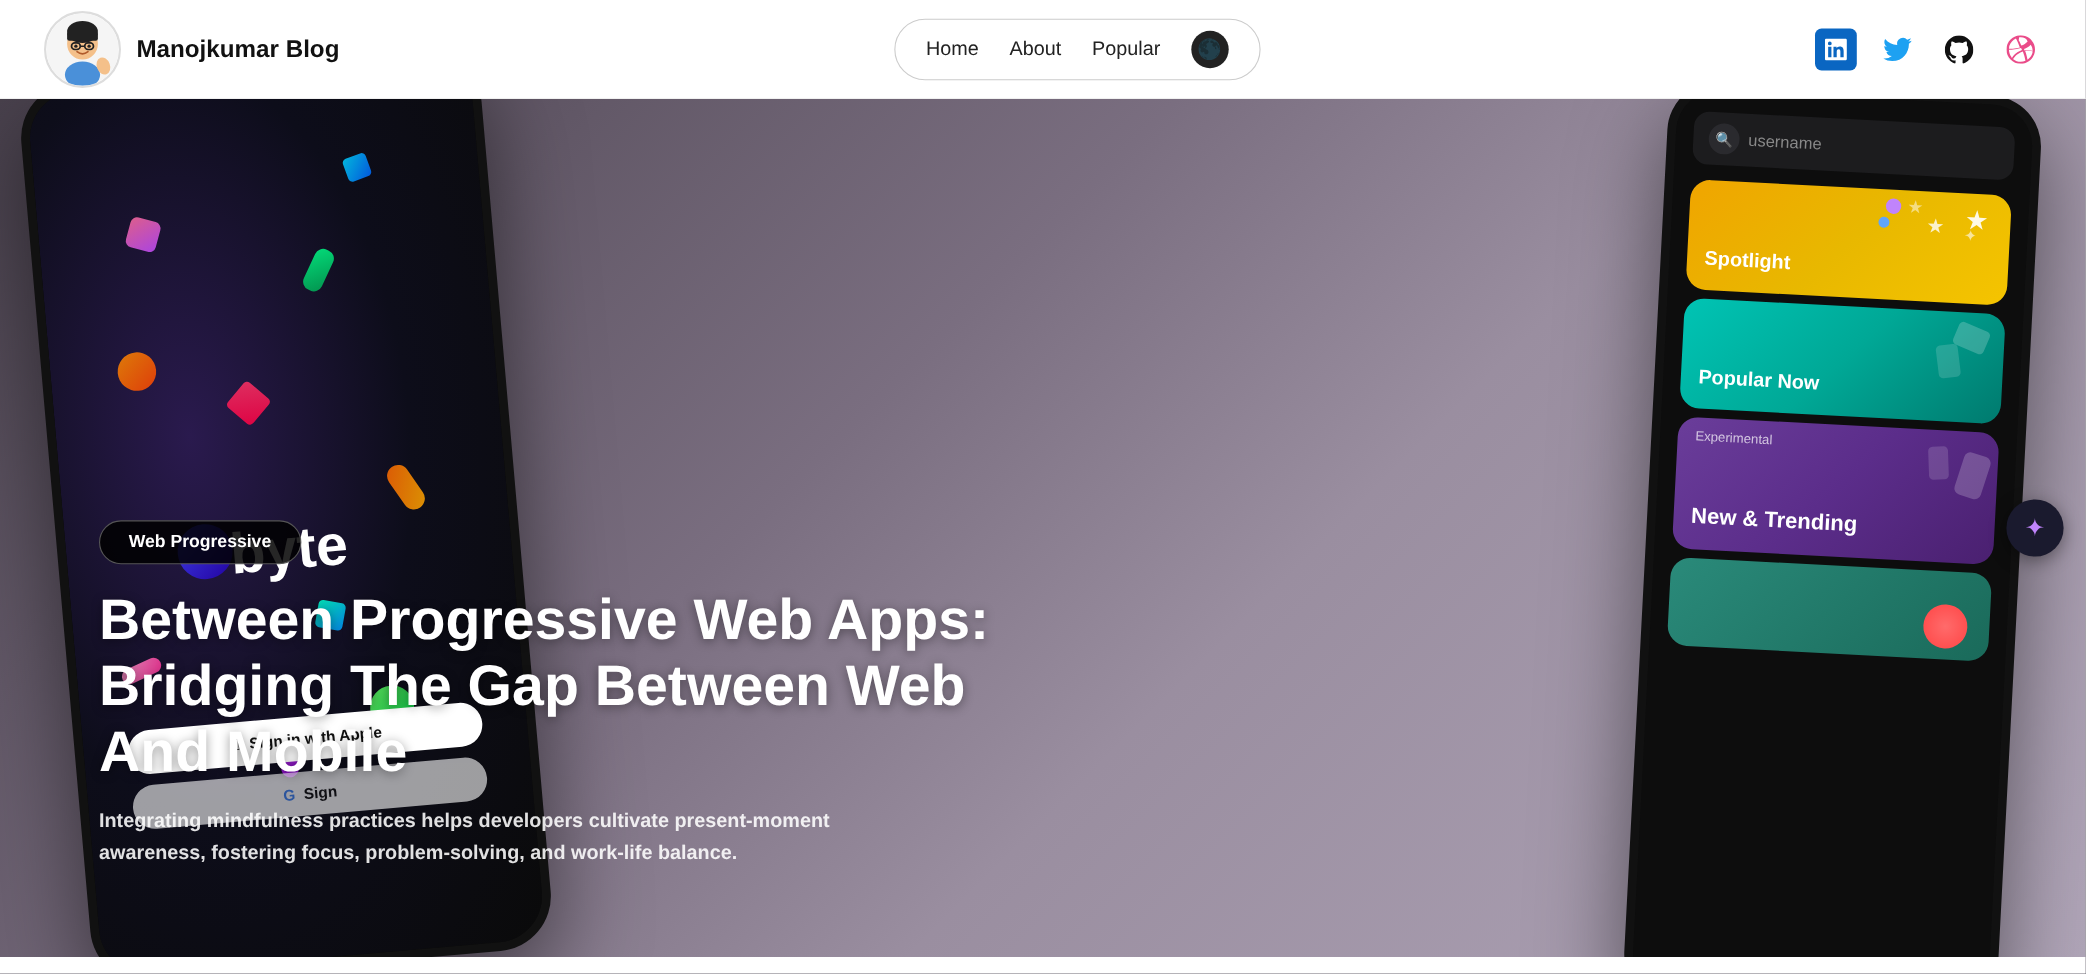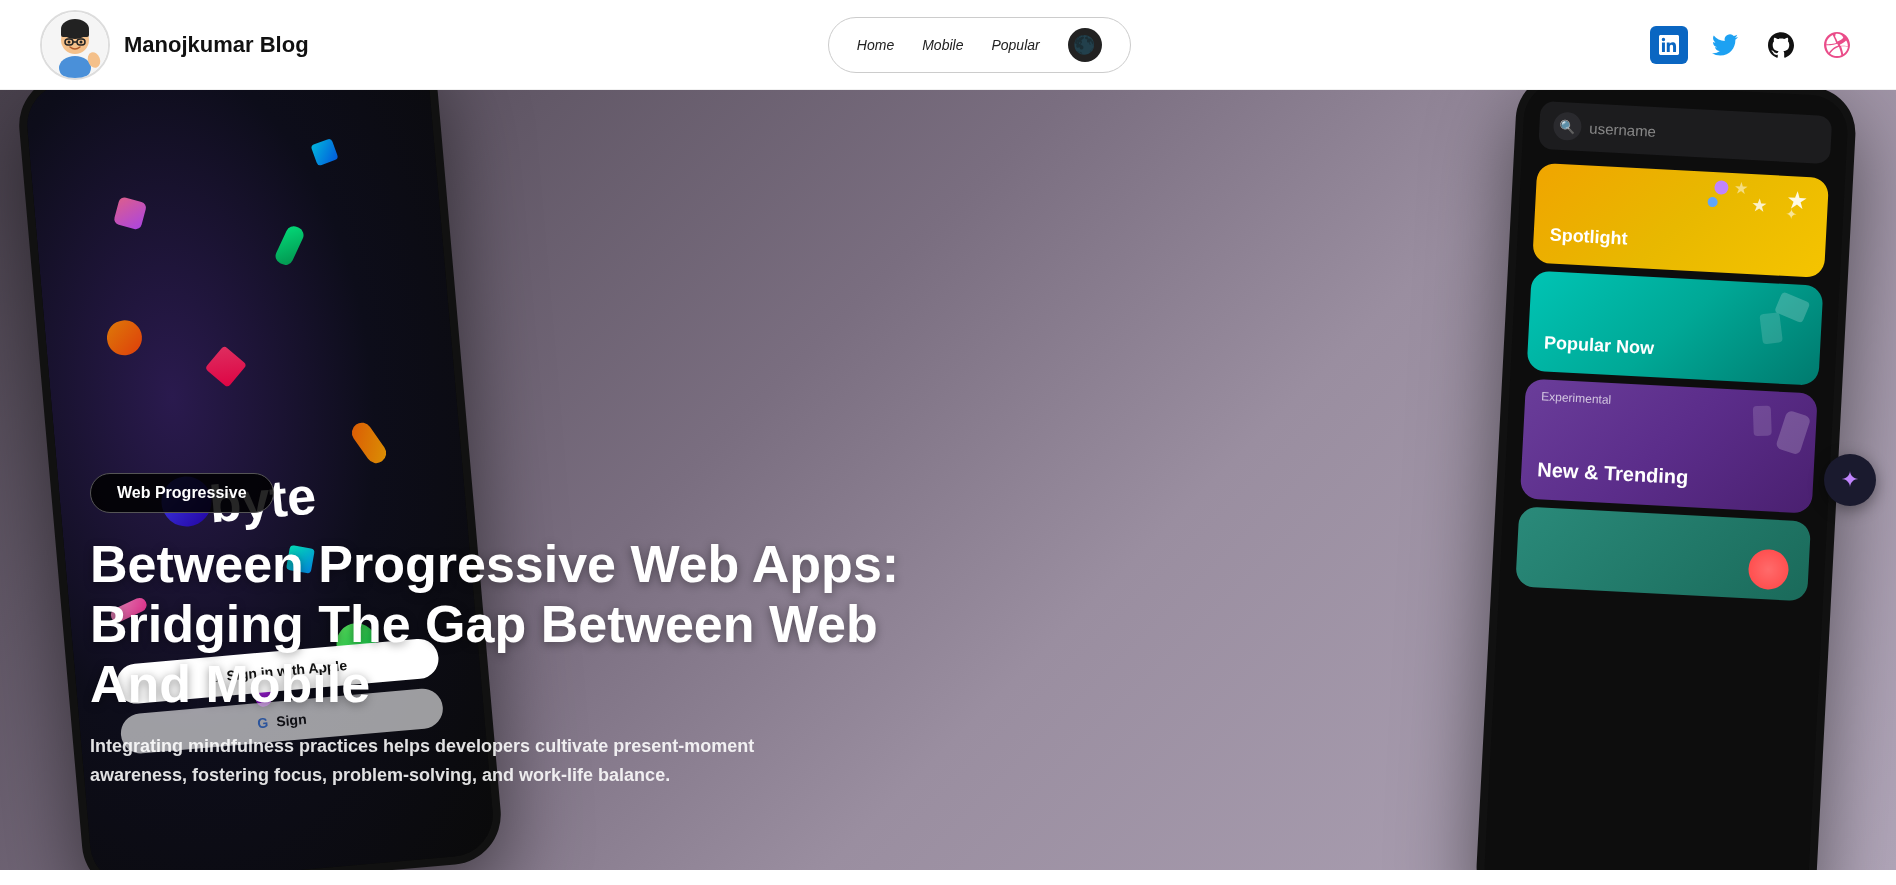--- a/index.html
+++ b/index.html
@@ -42,25 +42,24 @@
     }
     .nav-pill {
       display: flex;
       align-items: center;
       gap: 28px;
       border: 1.5px solid #ccc;
       border-radius: 50px;
       padding: 10px 28px;
     }
     .nav-link {
-      font-size: 14px;
+      font-size: 18px;
       color: #222;
       text-decoration: none;
       cursor: pointer;
-      font-style: italic;
     }
     .theme-toggle {
       width: 34px;
       height: 34px;
       border-radius: 50%;
       background: #222;
       display: flex;
       align-items: center;
       justify-content: center;
       cursor: pointer;
@@ -332,21 +331,21 @@
         <ellipse cx="33" cy="56" rx="16" ry="12" fill="#4a90d9"></ellipse>
 
         <ellipse cx="52" cy="48" rx="6" ry="8" fill="#f4c08a" transform="rotate(-20 52 48)"></ellipse>
       </svg>
     </div>
     <span class="site-title">Manojkumar Blog</span>
   </div>
 
   <nav class="nav-pill">
     <a class="nav-link">Home</a>
-    <a class="nav-link">Mobile</a>
+    <a class="nav-link">About</a>
     <a class="nav-link">Popular</a>
     <div class="theme-toggle">
       <span>🌑</span>
     </div>
   </nav>
 
   <div class="header-right">
     <a class="social-icon social-linkedin">
       <svg width="20" height="20" viewBox="0 0 24 24" fill="white">
           <path d="M20.447 20.452h-3.554v-5.569c0-1.328-.027-3.037-1.852-3.037-1.853 0-2.136 1.445-2.136 2.939v5.667H9.351V9h3.414v1.561h.046c.477-.9 1.637-1.85 3.37-1.85 3.601 0 4.267 2.37 4.267 5.455v6.286zM5.337 7.433a2.062 2.062 0 0 1-2.063-2.065 2.064 2.064 0 1 1 2.063 2.065zm1.782 13.019H3.555V9h3.564v11.452zM22.225 0H1.771C.792 0 0 .774 0 1.729v20.542C0 23.227.792 24 1.771 24h20.451C23.2 24 24 23.227 24 22.271V1.729C24 .774 23.2 0 22.222 0h.003z"></path>

